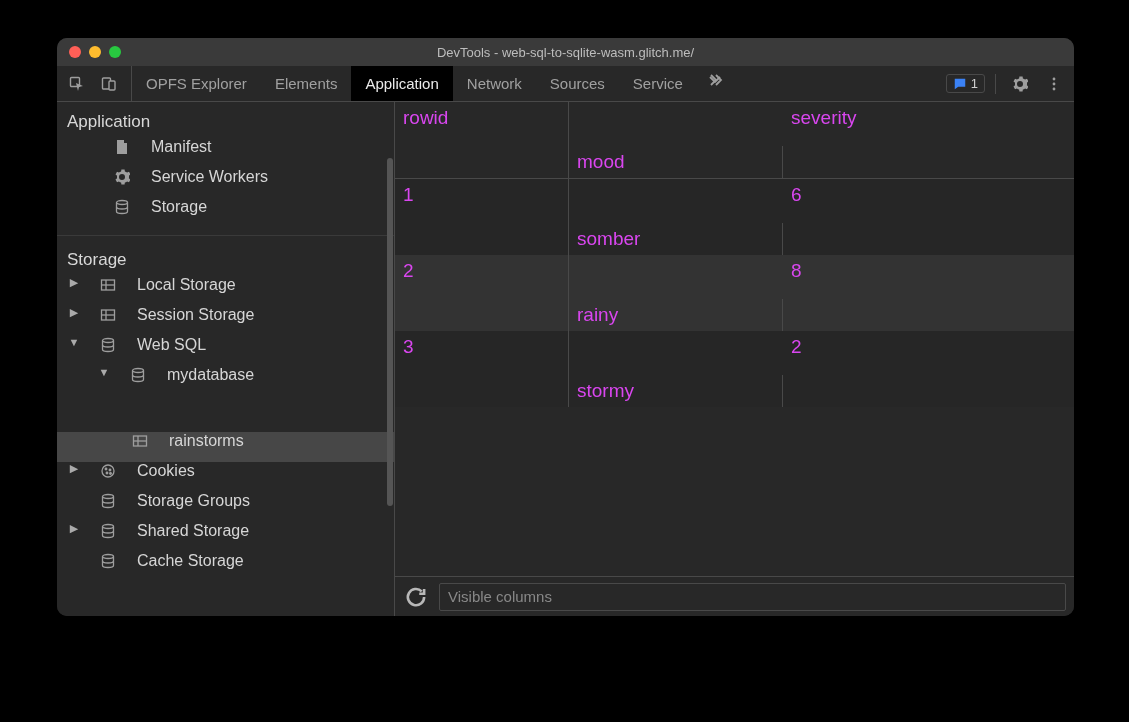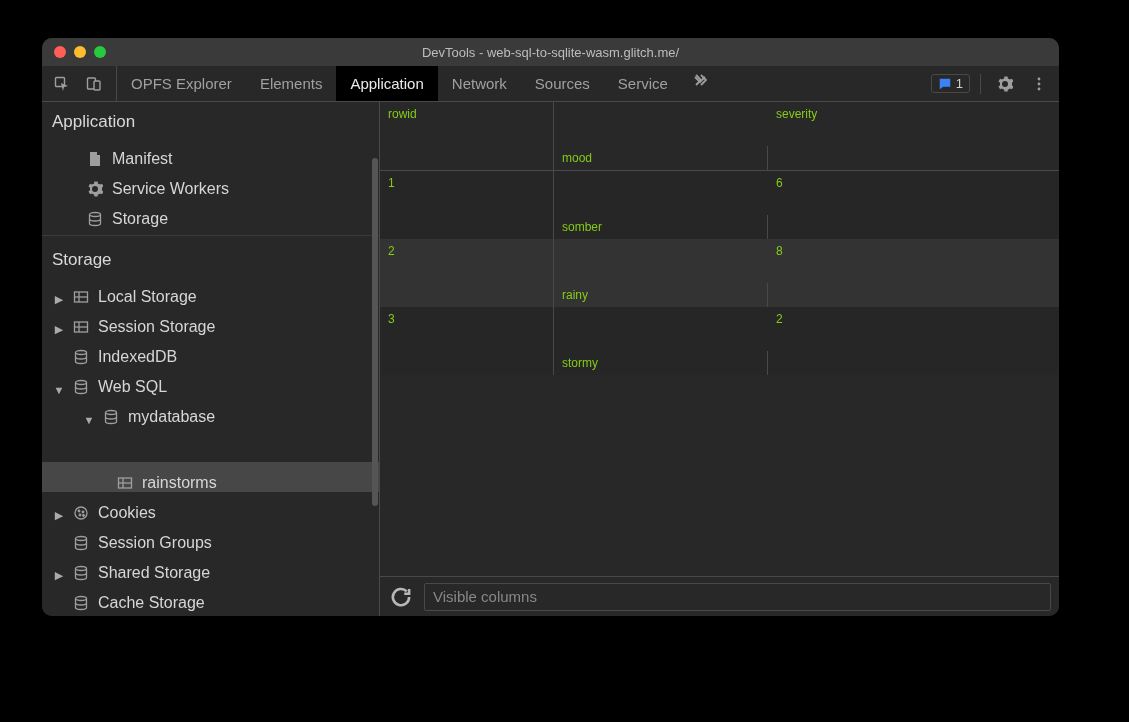--- a/index.html
+++ b/index.html
@@ -1,19 +1,19 @@
 <!DOCTYPE html>
 <html><head>
 <meta charset="utf-8">
 <style>
   * { box-sizing: border-box; margin: 0; padding: 0; }
   html, body { width: 1129px; height: 722px; background: #000; font-family: -apple-system, "Helvetica Neue", Arial, sans-serif; overflow: hidden; }
   .window {
     position: absolute;
-    left: 42px; top: 38px;
+    left: 57px; top: 38px;
     width: 1017px; height: 578px;
     background: #282828;
     border-radius: 10px;
     box-shadow: 0 20px 60px rgba(0,0,0,0.6);
     display: flex; flex-direction: column;
     overflow: hidden;
   }
   .titlebar {
     height: 28px;
     background: #3a3a3a;
@@ -52,38 +52,38 @@
     width: 338px;
     background:#282828;
     color:#d0d0d0;
     overflow-y:auto;
     position:relative;
     border-right:1px solid #494949;
   }
   .scrollbar-thumb { position:absolute; right:1px; top:56px; width:6px; height:348px; background:#555; border-radius:3px;}
   .section-header { padding:10px 10px 6px 10px; color:#d8d8d8; font-size:17px; }
   .tree-item {
-    display:flex; align-items:flex-end;
+    display:flex; align-items:flex-start;
     height:30px; padding-left:12px;
-    font-size:16px; color:#d6d6d6; cursor:pointer; gap:8px;
+    font-size:16px; color:#d6d6d6; cursor:pointer; gap:20px;
   }
   .tree-item.selected { background:#474747; }
   .tree-item .arrow { width:10px; color:#aaa; font-size:11px; display:inline-flex; justify-content:center; }
   .tree-item .arrow.blank { visibility:hidden; }
   .tree-item .ic { width:18px; height:18px; display:inline-flex; align-items:center; justify-content:center; color:#9e9e9e; }
   .tree-item .ic svg { width:16px; height:16px; }
   .indent-1 { padding-left:26px; }
   .indent-2 { padding-left:42px; }
   .indent-3 { padding-left:74px;margin-top:36px; }
   .section-break { height:8px; border-bottom:1px solid #3a3a3a; margin-bottom:4px;}
   .main { flex:1; display:flex; flex-direction:column; background:#282828; min-width:0; }
   .table { flex:1; display:flex; flex-direction:column; border-collapse:collapse; }
   .hrow, .drow { display:flex; }
   .hrow { background:#282828; border-bottom:1px solid #494949; }
-  .cell { padding:5px 8px; font-size:12px; color:#84cc16; }
+  .cell { padding:5px 8px; font-size:19px; color:#d946ef; }
   .col-rowid { width:174px; border-right:1px solid #494949; }
   .col-mood { width:214px; border-right:1px solid #494949;margin-top:44px; }
   .col-sev { flex:1; }
   .drow { border-bottom:0; }
   .drow.odd { background:#262626; }
   .drow.even { background:#333333; }
   .table-body { flex:1; }
   .footer { height:40px; border-top:1px solid #494949; display:flex; align-items:center; padding:0 8px; gap:10px; }
   .refresh { width:26px; height:26px; display:flex; align-items:center; justify-content:center; color:#b8b8b8; cursor:pointer; }
   .filter-input {
@@ -222,31 +222,20 @@
         <span class="ic">
             <svg viewBox="0 0 16 16" fill="none" stroke="currentColor" stroke-width="1.3">
               <rect x="1.5" y="3" width="13" height="10"></rect>
               <line x1="1.5" y1="8" x2="14.5" y2="8"></line>
               <line x1="6" y1="3" x2="6" y2="13"></line>
             </svg>
           </span>
         <span>Session Storage</span>
       </div>
       <div class="tree-item">
-        <span class="arrow blank">▶</span>
-        <span class="ic">
-            <svg viewBox="0 0 16 16" fill="none" stroke="currentColor" stroke-width="1.3">
-              <ellipse cx="8" cy="3.5" rx="5.5" ry="2"></ellipse>
-              <path d="M2.5 3.5v9c0 1.1 2.5 2 5.5 2s5.5-.9 5.5-2v-9"></path>
-              <path d="M2.5 8c0 1.1 2.5 2 5.5 2s5.5-.9 5.5-2"></path>
-            </svg>
-          </span>
-        <span>IndexedDB</span>
-      </div>
-      <div class="tree-item">
         <span class="arrow">▼</span>
         <span class="ic">
             <svg viewBox="0 0 16 16" fill="none" stroke="currentColor" stroke-width="1.3">
               <ellipse cx="8" cy="3.5" rx="5.5" ry="2"></ellipse>
               <path d="M2.5 3.5v9c0 1.1 2.5 2 5.5 2s5.5-.9 5.5-2v-9"></path>
               <path d="M2.5 8c0 1.1 2.5 2 5.5 2s5.5-.9 5.5-2"></path>
             </svg>
           </span>
         <span>Web SQL</span>
       </div>
@@ -286,21 +275,21 @@
       </div>
       <div class="tree-item">
         <span class="arrow blank">▶</span>
         <span class="ic">
             <svg viewBox="0 0 16 16" fill="none" stroke="currentColor" stroke-width="1.3">
               <ellipse cx="8" cy="3.5" rx="5.5" ry="2"></ellipse>
               <path d="M2.5 3.5v9c0 1.1 2.5 2 5.5 2s5.5-.9 5.5-2v-9"></path>
               <path d="M2.5 8c0 1.1 2.5 2 5.5 2s5.5-.9 5.5-2"></path>
             </svg>
           </span>
-        <span>Session Groups</span>
+        <span>Storage Groups</span>
       </div>
       <div class="tree-item">
         <span class="arrow">▶</span>
         <span class="ic">
             <svg viewBox="0 0 16 16" fill="none" stroke="currentColor" stroke-width="1.3">
               <ellipse cx="8" cy="3.5" rx="5.5" ry="2"></ellipse>
               <path d="M2.5 3.5v9c0 1.1 2.5 2 5.5 2s5.5-.9 5.5-2v-9"></path>
               <path d="M2.5 8c0 1.1 2.5 2 5.5 2s5.5-.9 5.5-2"></path>
             </svg>
           </span>

